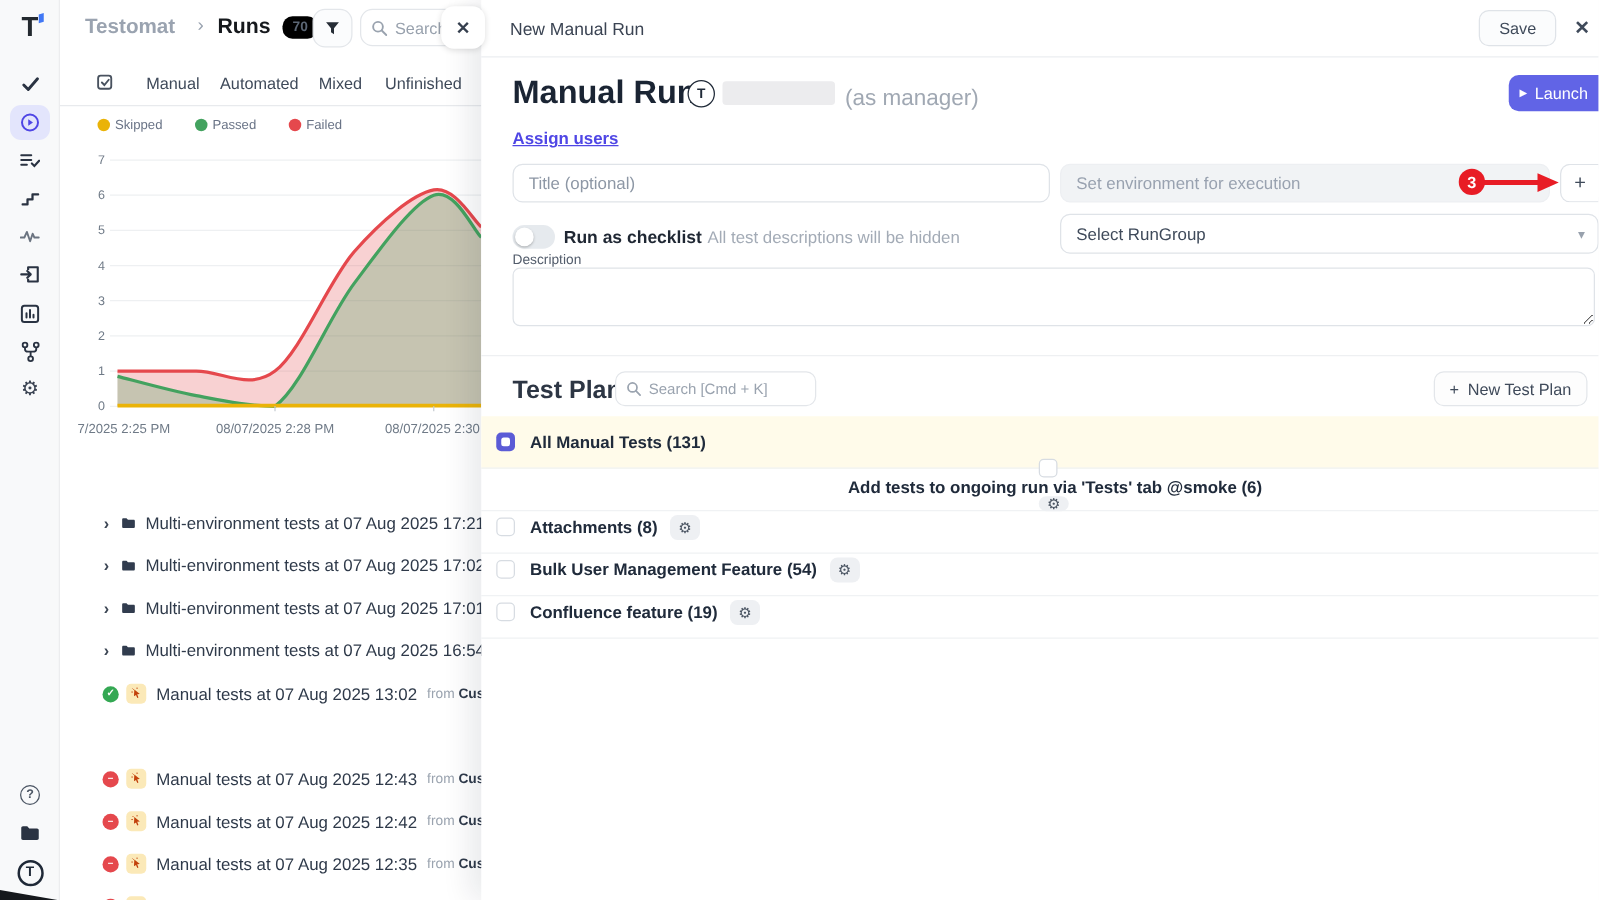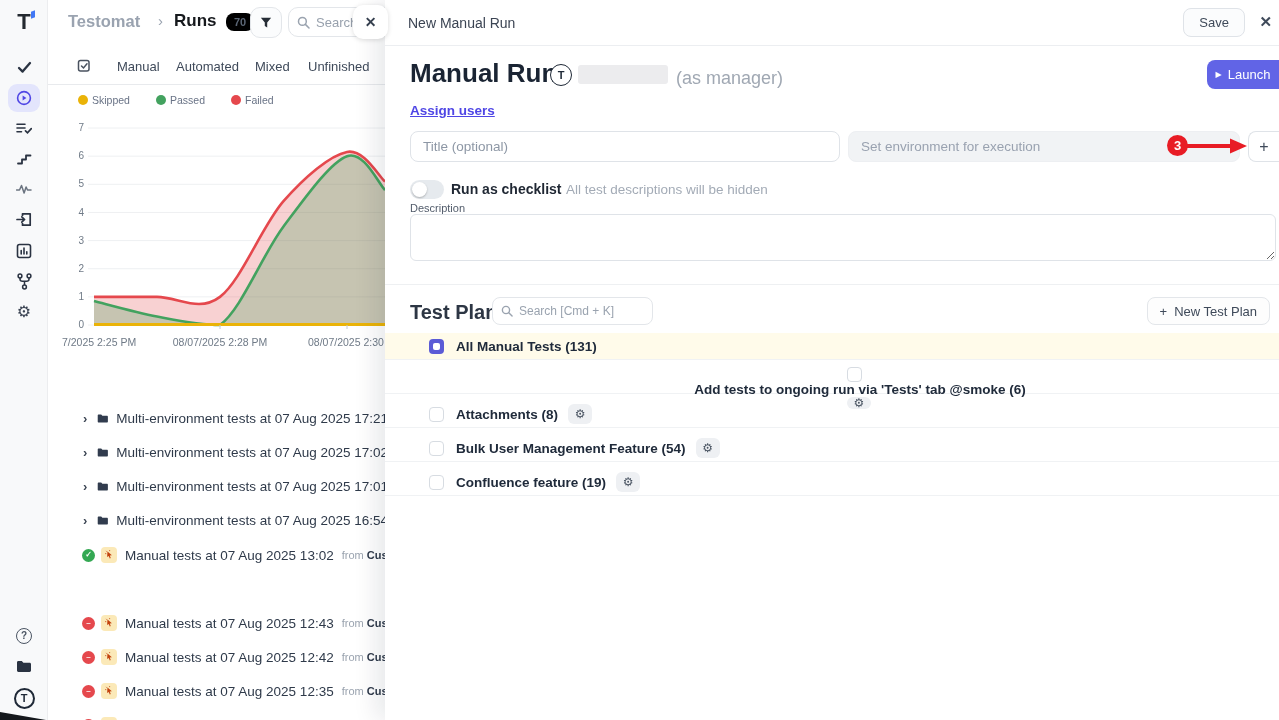--- a/index.html
+++ b/index.html
@@ -88,21 +88,21 @@
   .desc-label { position:absolute; left:25px; top:202px; font-size:11px; color:#525c6b; }
   .desc-area { position:absolute; left:25px; top:214px; width:866px; height:47px; border:1px solid #dfe3e8; border-radius:6px; resize:vertical; font-family:inherit; outline:none; }
   .divider { position:absolute; left:0; right:0; top:284px; height:1px; background:#eef0f2; }
 
   .tp-heading { position:absolute; left:25px; top:301px; font-size:20px; font-weight:700; color:#2d3644; }
   .tp-search { position:absolute; left:107px; top:297px; width:161px; height:28px; border:1px solid #e3e6ea; border-radius:8px; background:#fff; display:flex; align-items:center; padding:0 8px; gap:6px; }
   .tp-search input { border:none; outline:none; width:115px; font-size:12px; font-family:inherit; color:#3f4a5a; background:transparent; }
   .tp-search input::placeholder { color:#9aa3af; }
   .new-plan-btn { position:absolute; right:9px; top:297px; height:28px; padding:0 12px; border:1px solid #e3e6ea; border-radius:8px; background:#fdfdfd; display:flex; align-items:center; gap:7px; font-size:13px; color:#3f4a5a; }
 
-  .tp-row { position:absolute; left:0; right:0; height:27px; border-bottom:1px solid #f0f2f4; display:flex; align-items:center; padding-left:44px; }
+  .tp-row { position:absolute; left:0; right:0; height:42px; border-bottom:1px solid #f0f2f4; display:flex; align-items:center; padding-left:12px; }
   .tp-row.hl { background:#fffbea; }
   .cbox { width:15px; height:15px; border-radius:4px; border:1.5px solid #d7dce2; background:#fff; flex:0 0 auto; }
   .cbox.on { border:none; background:#5b5bd6; display:flex; align-items:center; justify-content:center; }
   .cbox.on i { width:7px; height:7px; background:#fff; border-radius:2px; }
   .tp-label { margin-left:12px; font-size:13.5px; font-weight:600; color:#202b3b; }
   .gear-pill { margin-left:10px; width:24px; height:20px; border-radius:6px; background:#eef0f3; display:flex; align-items:center; justify-content:center; font-size:12px; color:#4b5563; line-height:1; }
 </style>
 </head>
 <body>
 
@@ -376,20 +376,24 @@
     <svg class="step-arrow" width="64" height="18">
       <path d="M0 9 H48" stroke="#e81c25" stroke-width="4"></path>
       <path d="M46 1.5 L63 9 L46 16.5 Z" fill="#e81c25"></path>
     </svg>
 
     <span class="toggle">
         <span class="knob"></span>
       </span>
     <span class="checklist-label">Run as checklist</span>
     <span class="checklist-hint">All test descriptions will be hidden</span>
+    <span class="rungroup-select">
+        <span>Select RunGroup</span>
+        <span class="rungroup-caret">▾</span>
+      </span>
 
     <span class="desc-label">Description</span>
     <textarea class="desc-area" style=""></textarea>
 
     <div class="divider"></div>
 
     <span class="tp-heading">Test Plans</span>
     <span class="tp-search">
       <svg width="12" height="12" viewBox="0 0 13 13">
           <circle cx="5.4" cy="5.4" r="3.9" stroke="#9aa3af" stroke-width="1.5" fill="none"></circle>

